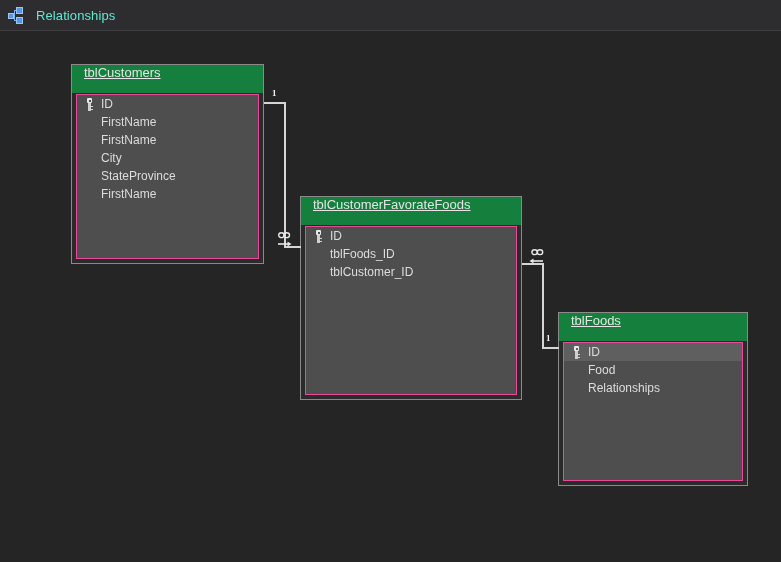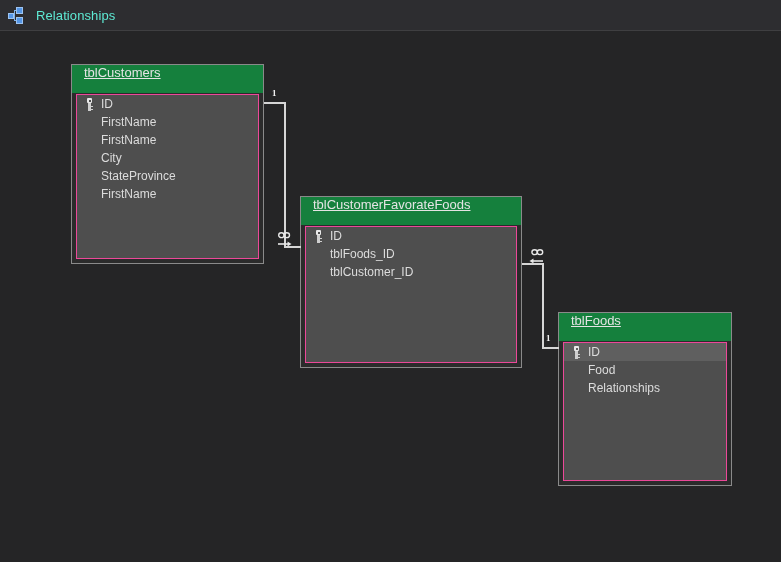--- a/index.html
+++ b/index.html
@@ -231,21 +231,21 @@
         <span class="keyslot"></span>
         <span class="fname">StateProvince</span>
       </div>
       <div class="fld">
         <span class="keyslot"></span>
         <span class="fname">FirstName</span>
       </div>
     </div>
   </div>
 
-  <div class="tbl" style="left:300px; top:165px; width:222px; height:172px;">
+  <div class="tbl" style="left:300px; top:165px; width:222px; height:204px;">
     <div class="tbl-header">
       <span>tblCustomerFavorateFoods</span>
     </div>
     <div class="tbl-body">
       <div class="fld">
         <span class="keyslot">
           <span class="key">
               <span class="bow"></span>
               <span class="bowhole"></span>
               <span class="shaft"></span>
@@ -259,21 +259,21 @@
         <span class="keyslot"></span>
         <span class="fname">tblFoods_ID</span>
       </div>
       <div class="fld">
         <span class="keyslot"></span>
         <span class="fname">tblCustomer_ID</span>
       </div>
     </div>
   </div>
 
-  <div class="tbl" style="left:558px; top:281px; width:174px; height:174px;">
+  <div class="tbl" style="left:558px; top:281px; width:190px; height:174px;">
     <div class="tbl-header">
       <span>tblFoods</span>
     </div>
     <div class="tbl-body">
       <div class="fld selected">
         <span class="keyslot">
           <span class="key">
               <span class="bow"></span>
               <span class="bowhole" style="background:#5f5f5f"></span>
               <span class="shaft"></span>

